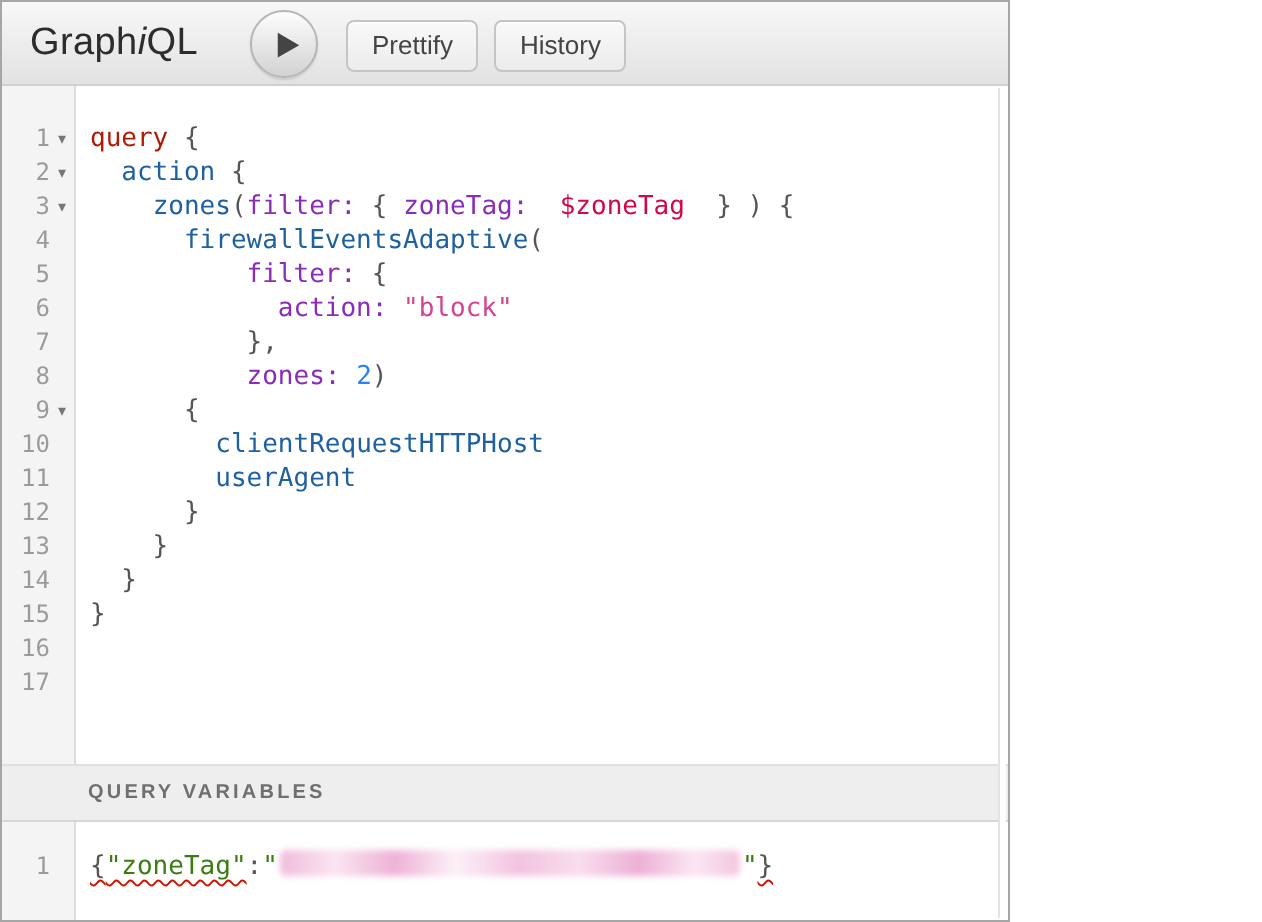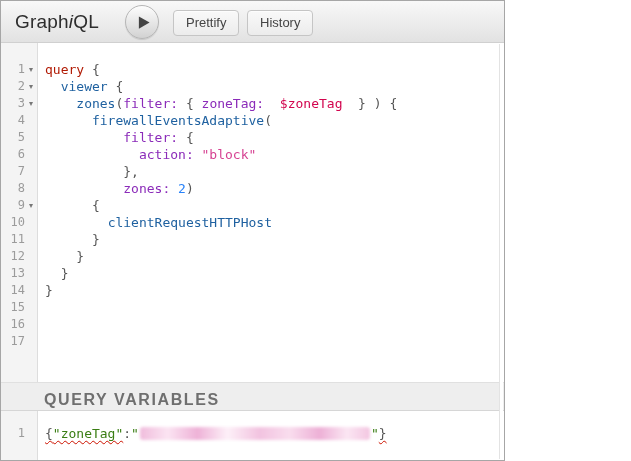--- a/index.html
+++ b/index.html
@@ -96,21 +96,21 @@
     background:linear-gradient(90deg,#f0bcdc 0%,#fbe4f2 12%,#eeb2d7 25%,#fdf0f8 38%,#f2c3e0 52%,#f9ddee 65%,#edb0d6 78%,#fbe6f3 90%,#f3c6e1 100%);
     filter:blur(1.5px);
   }
 
   
   .var-title {
     flex:0 0 29px; height:29px;
     background:#eeeeee;
     border-top:1px solid #e0e0e0;
     border-bottom:1px solid #d6d6d6;
-    color:#6f6f6f; font-size:16px; font-weight:bold;
+    color:#6f6f6f; font-size:10px; font-weight:bold;
     letter-spacing:1.6px;
     padding:8px 0 0 43px;
     cursor:row-resize;
     position:relative; z-index:2;
   }
 
   
   .scroll-strip {
     position:absolute; top:43px; right:1px; bottom:1px; width:4px;
     background:#fff; border-left:1px solid #e3e3e3; z-index:3;
@@ -202,29 +202,30 @@
           <span class="lnum">16</span>
           <span class="fold"></span>
         </div>
         <div class="gutter-line">
           <span class="lnum">17</span>
           <span class="fold"></span>
         </div>
       </div>
     <div class="code-col">
         <div class="code-line"><span class="tok-kw">query</span><span class="tok-p"> {</span></div>
-        <div class="code-line"><span class="tok-p">  </span><span class="tok-prop">viewer</span><span class="tok-p"> {</span></div>
+        <div class="code-line"><span class="tok-p">  </span><span class="tok-prop">action</span><span class="tok-p"> {</span></div>
         <div class="code-line"><span class="tok-p">    </span><span class="tok-prop">zones</span><span class="tok-p">(</span><span class="tok-attr">filter:</span><span class="tok-p"> { </span><span class="tok-attr">zoneTag:</span><span class="tok-p">  </span><span class="tok-var">$zoneTag</span><span class="tok-p">  } ) {</span></div>
         <div class="code-line"><span class="tok-p">      </span><span class="tok-prop">firewallEventsAdaptive</span><span class="tok-p">(</span></div>
         <div class="code-line"><span class="tok-p">          </span><span class="tok-attr">filter:</span><span class="tok-p"> {</span></div>
         <div class="code-line"><span class="tok-p">            </span><span class="tok-attr">action:</span><span class="tok-p"> </span><span class="tok-str">"block"</span></div>
         <div class="code-line"><span class="tok-p">          },</span></div>
         <div class="code-line"><span class="tok-p">          </span><span class="tok-attr">zones:</span><span class="tok-p"> </span><span class="tok-num">2</span><span class="tok-p">)</span></div>
         <div class="code-line"><span class="tok-p">      {</span></div>
         <div class="code-line"><span class="tok-p">        </span><span class="tok-prop">clientRequestHTTPHost</span></div>
+        <div class="code-line"><span class="tok-p">        </span><span class="tok-prop">userAgent</span></div>
         <div class="code-line"><span class="tok-p">      }</span></div>
         <div class="code-line"><span class="tok-p">    }</span></div>
         <div class="code-line"><span class="tok-p">  }</span></div>
         <div class="code-line"><span class="tok-p">}</span></div>
       </div>
   </div>
 
   <div class="var-title">QUERY VARIABLES</div>
 
   <div class="editor var-editor" id="var-editor">

